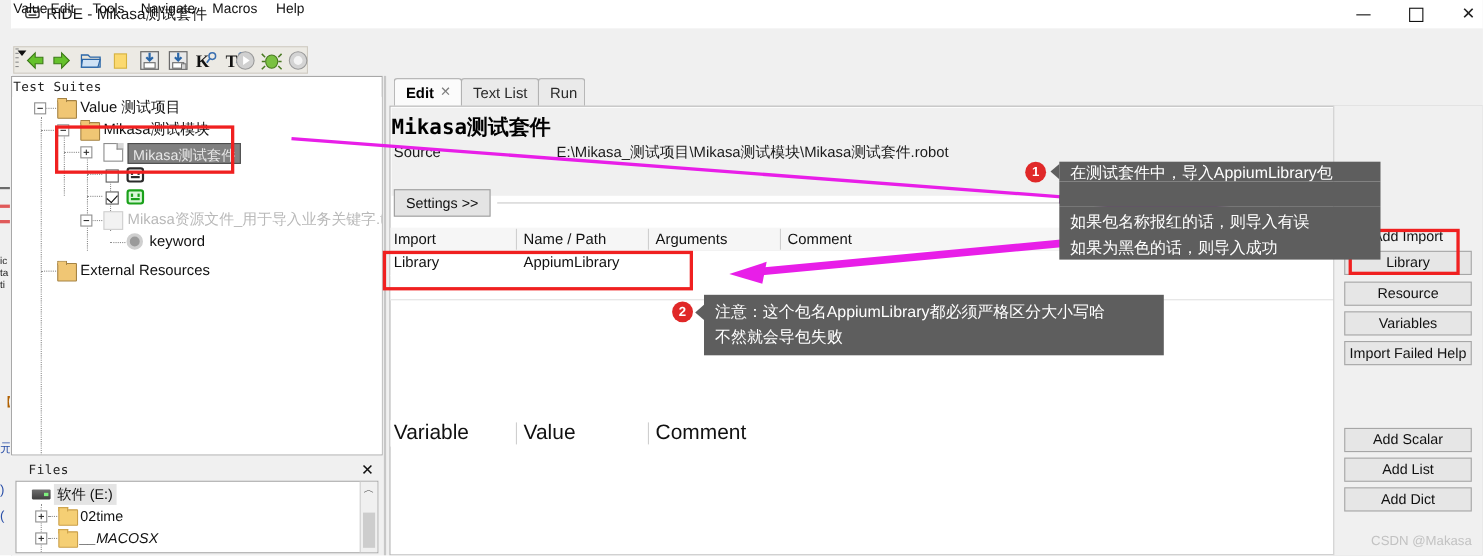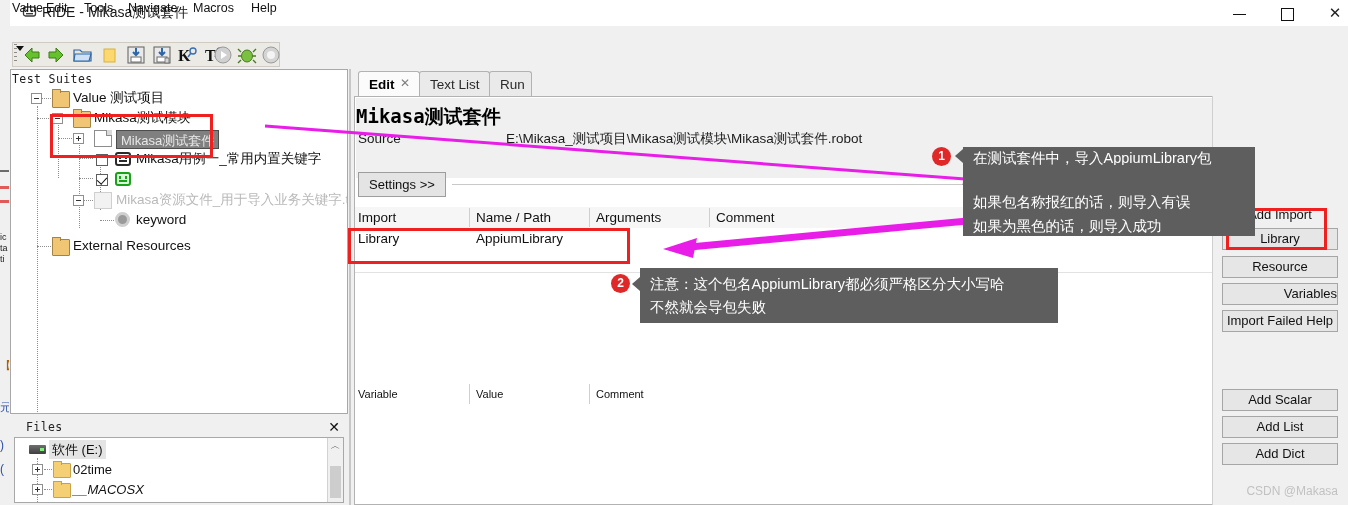--- a/index.html
+++ b/index.html
@@ -115,21 +115,21 @@
 
   
   #imports-head{left:355px;top:207px;width:991px;height:21px;background:#f6f6f6;border-bottom:1px solid #d7d7d7;}
   .colhdr{position:absolute;height:21px;line-height:21px;font-size:13.5px;color:#111;}
   .colsep{position:absolute;top:208px;width:1px;height:19px;background:#cfcfcf;}
   .grow{position:absolute;left:355px;width:991px;height:22px;border-bottom:1px solid #e2e2e2;background:#fff;}
   .gcell{position:absolute;height:22px;line-height:22px;font-size:13.5px;color:#111;}
 
   
   #vars-head{left:355px;top:382px;width:991px;height:24px;background:#fff;}
-  .vhdr{position:absolute;top:382px;height:24px;line-height:24px;font-size:11px;color:#111;}
+  .vhdr{position:absolute;top:382px;height:24px;line-height:24px;font-size:19px;color:#111;}
   .vsep{position:absolute;top:384px;width:1px;height:20px;background:#cfcfcf;}
 
   
   #side-panel{left:1212px;top:96px;width:136px;height:409px;background:#f0f0f0;border-left:1px solid #cfcfcf;}
   #add-import-title{left:1222px;top:206px;width:116px;height:18px;line-height:18px;text-align:center;font-size:13px;color:#111;}
   .sbtn{position:absolute;left:1222px;width:116px;height:22px;background:#e6e6e6;border:1px solid #a6a6a6;box-sizing:border-box;text-align:center;line-height:20px;font-size:13px;color:#111;}
   #watermark{left:1222px;top:483px;width:116px;height:16px;line-height:16px;text-align:right;font-size:12px;color:#c2c2c2;}
 
   
   .redbox{position:absolute;border:3px solid #f02020;box-sizing:border-box;}
@@ -291,21 +291,20 @@
       <i></i>
     </div>
   <div class="selhl" style="left:105px;top:42px;">Mikasa测试套件</div>
 
   <div class="chk" style="left:85px;top:66px;"></div>
   <div class="robotface" style="left:104px;top:64px;">
       <i></i>
       <u></u>
       <b></b>
     </div>
-  <div class="node" style="left:125px;top:61px;">Mikasa用例一_常用内置关键字</div>
 
   <div class="chk on" style="left:85px;top:86px;"></div>
   <div class="robotface green" style="left:104px;top:84px;">
       <i></i>
       <u></u>
       <b></b>
     </div>
 
   <div class="twist" style="left:62px;top:107px;"></div>
   <div class="ic" style="left:83px;top:104px;background:#f2f2f2;border:1px solid #cfcfcf;"></div>
@@ -377,21 +376,21 @@
 <div class="vhdr" style="left:358px;">Variable</div>
 <div class="vhdr" style="left:476px;">Value</div>
 <div class="vhdr" style="left:596px;">Comment</div>
 <div class="vsep" style="left:469px;"></div>
 <div class="vsep" style="left:589px;"></div>
 
 <div class="abs" id="side-panel"></div>
 <div class="abs" id="add-import-title">Add Import</div>
 <div class="sbtn" style="top:228px;">Library</div>
 <div class="sbtn" style="top:256px;">Resource</div>
-<div class="sbtn" style="top:283px;text-align:right;">Variables</div>
+<div class="sbtn" style="top:283px;">Variables</div>
 <div class="sbtn" style="top:310px;">Import Failed Help</div>
 <div class="sbtn" style="top:389px;">Add Scalar</div>
 <div class="sbtn" style="top:416px;">Add List</div>
 <div class="sbtn" style="top:443px;">Add Dict</div>
 <div class="abs" id="watermark">CSDN @Makasa</div>
 
 <svg class="overlay">
 
   <path d="M265,126 L965,179" stroke="#e81ee8" stroke-width="3" fill="none"></path>
 

